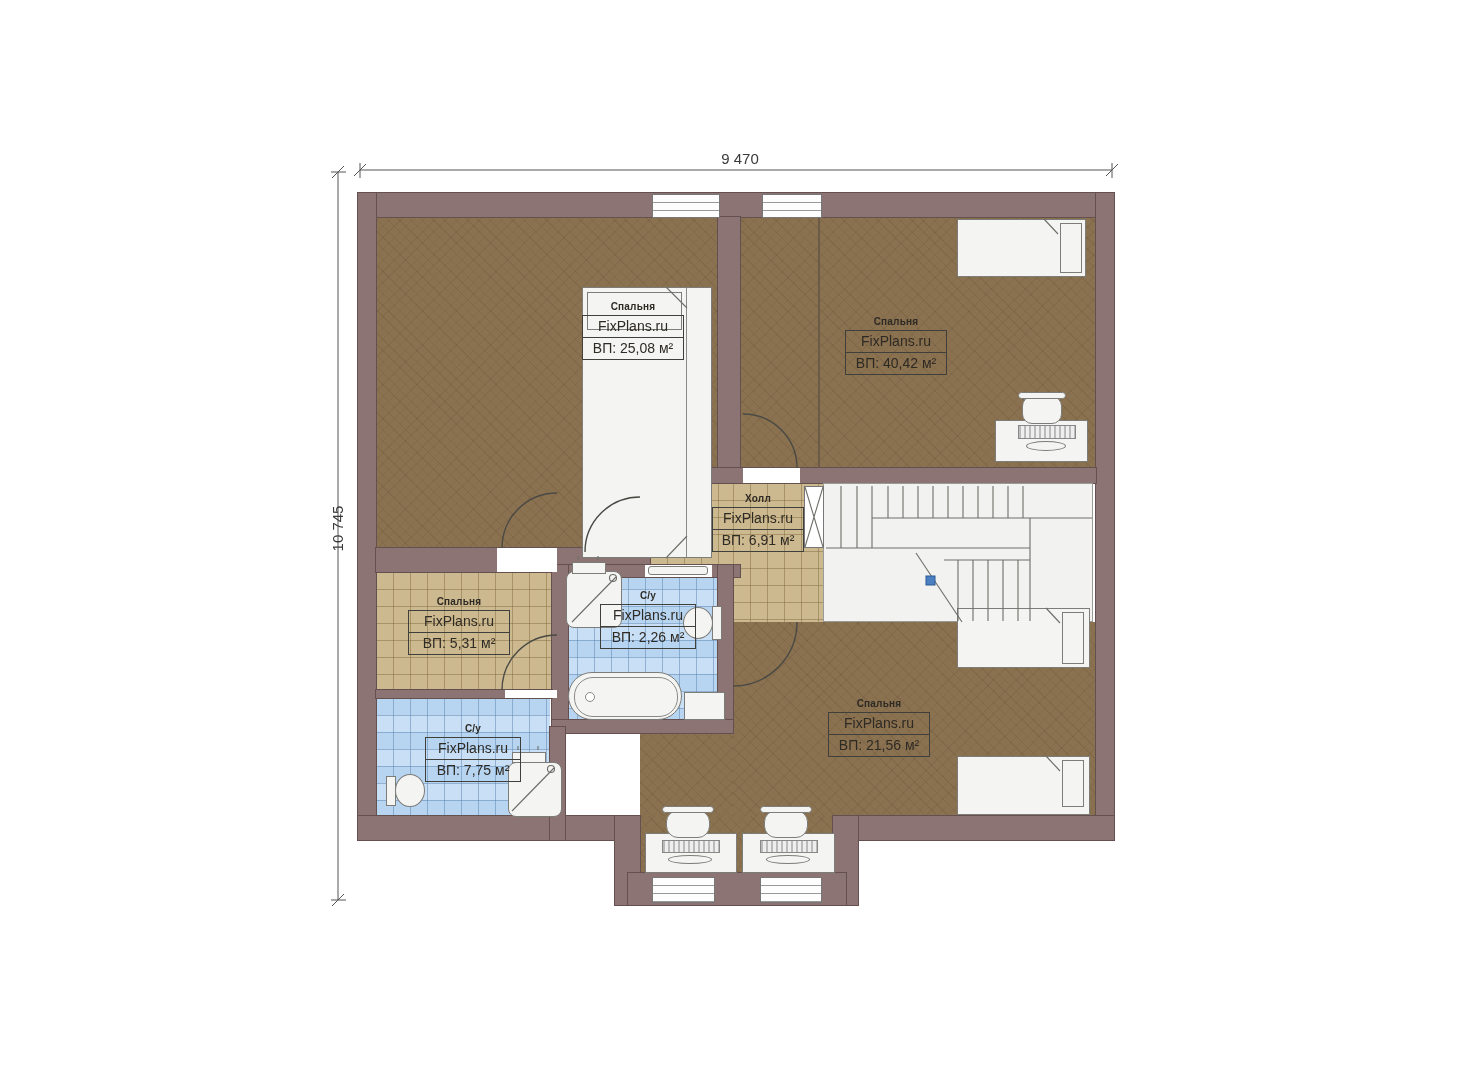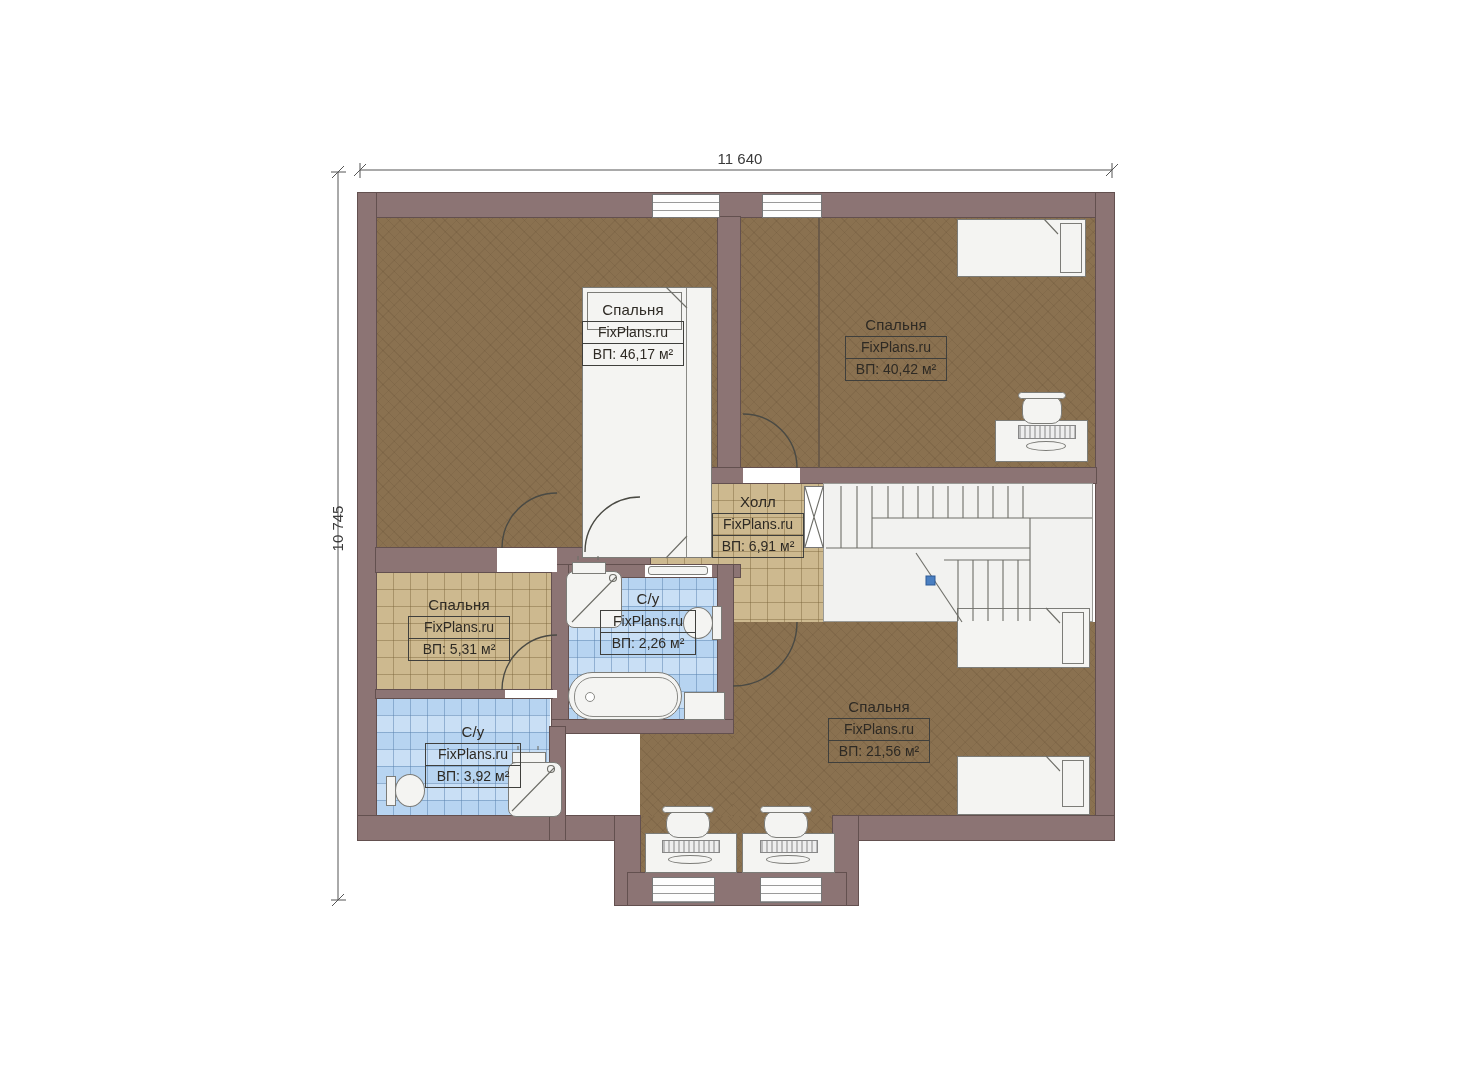--- a/index.html
+++ b/index.html
@@ -28,21 +28,21 @@
   .window{position:absolute;background:#fdfdfd;border:1px solid #777;
     background-image:linear-gradient(#999 1px, transparent 1px);
     background-size:100% 8px;background-position:0 7px;}
   
   .furn{position:absolute;background:#f4f4f2;border:1px solid #7c7c78;box-sizing:border-box;}
   .furn-line{position:absolute;background:#8a8a86;}
   .oval{border-radius:50%;}
   .stairs{position:absolute;background:#f2f2f0;border:1px solid #9a9a96;box-sizing:border-box;}
   
   .room-label{position:absolute;text-align:center;color:#2e2a24;z-index:40;}
-  .room-label .rname{font-weight:normal;font-size:15px;margin-bottom:3px;letter-spacing:.2px;}
+  .room-label .rname{font-weight:bold;font-size:10px;margin-bottom:3px;letter-spacing:.2px;}
   .wm-box{border:1px solid #3f3f3c;display:block;}
   .wm-box .row{padding:2px 4px;font-size:14px;line-height:17px;color:#2e2a24;white-space:nowrap;}
   .wm-box .row + .row{border-top:1px solid #3f3f3c;}
   .dim-label{position:absolute;font-size:15px;color:#3a3a3a;z-index:45;}
   svg.overlay{position:absolute;left:0;top:0;z-index:30;pointer-events:none;}
   .z20{z-index:20;} .z10{z-index:10;} .z15{z-index:15;} .z25{z-index:25;}
 </style>
 </head>
 <body>
 
@@ -172,28 +172,28 @@
     <rect x="926" y="576" width="9" height="9" fill="#4a7fc1" stroke="#2c5a96"></rect>
 
     <g stroke="#555" stroke-width="1" fill="none">
       <path d="M360 170 H1112 M360 163 V178 M1112 163 V178"></path>
       <path d="M354 176 L366 164 M1106 176 L1118 164"></path>
       <path d="M338 172 V900 M331 172 H346 M331 900 H346"></path>
       <path d="M332 178 L344 166 M332 906 L344 894"></path>
     </g>
   </svg>
 
-  <div class="dim-label" style="left:700px;top:150px;width:80px;text-align:center;">11 640</div>
+  <div class="dim-label" style="left:700px;top:150px;width:80px;text-align:center;">9 470</div>
   <div class="dim-label" style="left:297px;top:520px;width:80px;text-align:center;transform:rotate(-90deg);">10 745</div>
 
   <div class="room-label" style="left:582px;top:301px;width:102px;">
     <div class="rname">Спальня</div>
     <div class="wm-box">
       <div class="row">FixPlans.ru</div>
-      <div class="row">ВП: 46,17 м²</div>
+      <div class="row">ВП: 25,08 м²</div>
     </div>
   </div>
 
   <div class="room-label" style="left:845px;top:316px;width:102px;">
     <div class="rname">Спальня</div>
     <div class="wm-box">
       <div class="row">FixPlans.ru</div>
       <div class="row">ВП: 40,42 м²</div>
     </div>
   </div>
@@ -219,21 +219,21 @@
     <div class="wm-box">
       <div class="row">FixPlans.ru</div>
       <div class="row">ВП: 2,26 м²</div>
     </div>
   </div>
 
   <div class="room-label" style="left:425px;top:723px;width:96px;">
     <div class="rname">С/у</div>
     <div class="wm-box">
       <div class="row">FixPlans.ru</div>
-      <div class="row">ВП: 3,92 м²</div>
+      <div class="row">ВП: 7,75 м²</div>
     </div>
   </div>
 
   <div class="room-label" style="left:828px;top:698px;width:102px;">
     <div class="rname">Спальня</div>
     <div class="wm-box">
       <div class="row">FixPlans.ru</div>
       <div class="row">ВП: 21,56 м²</div>
     </div>
   </div>

